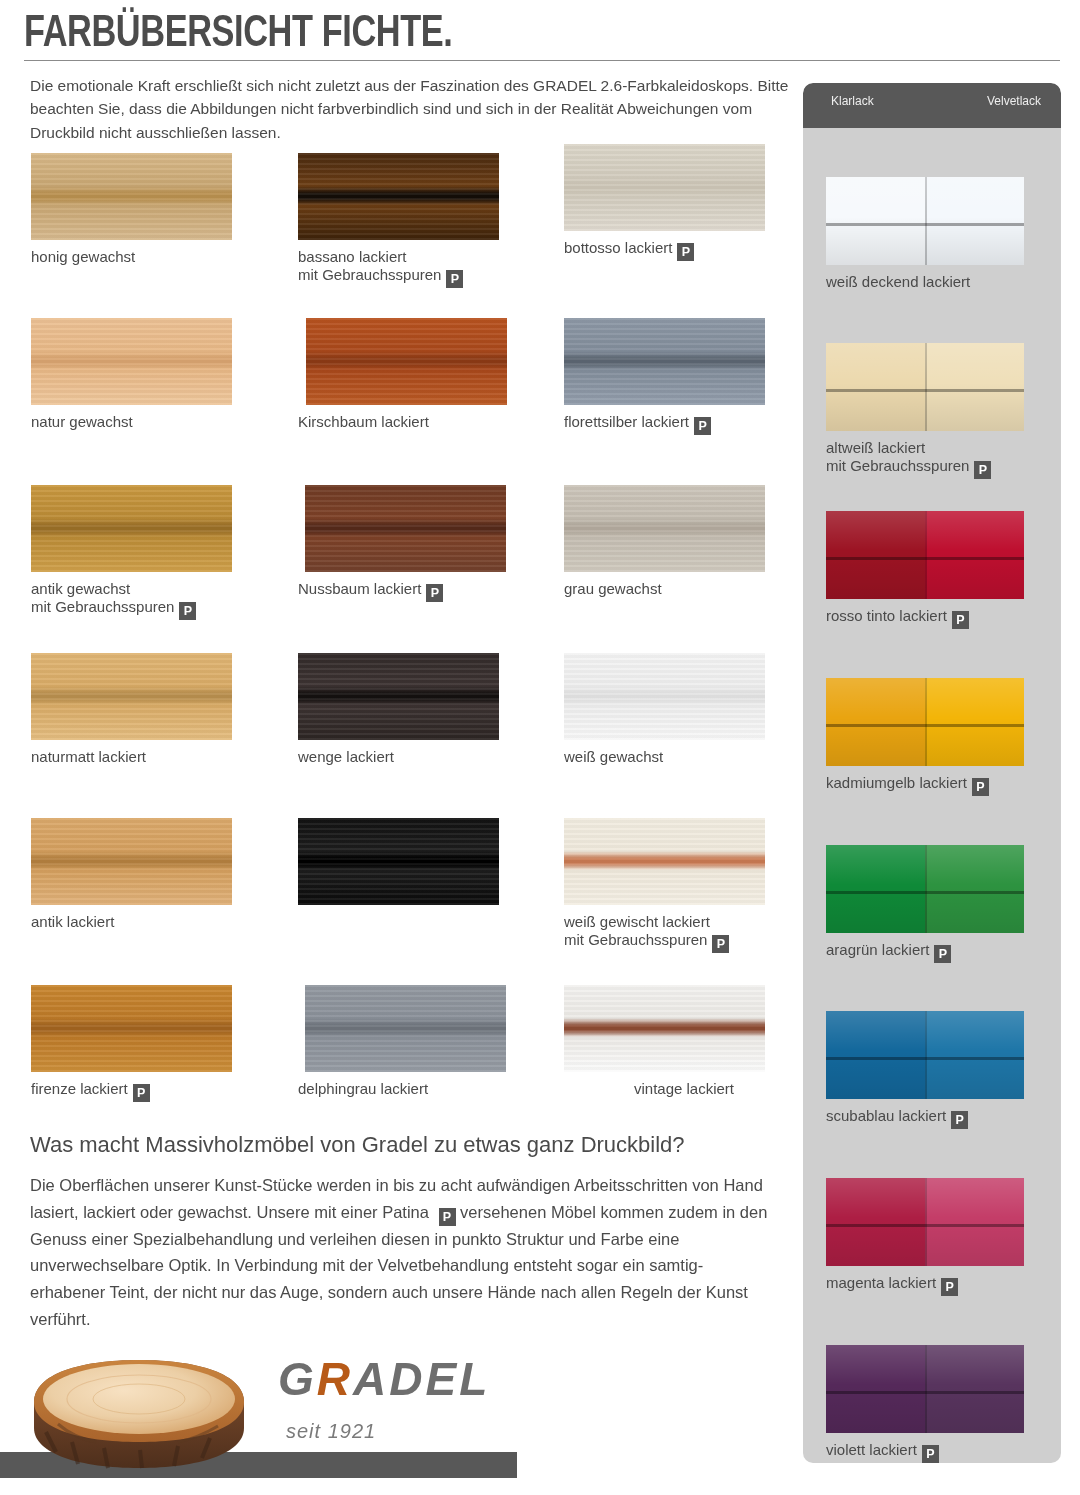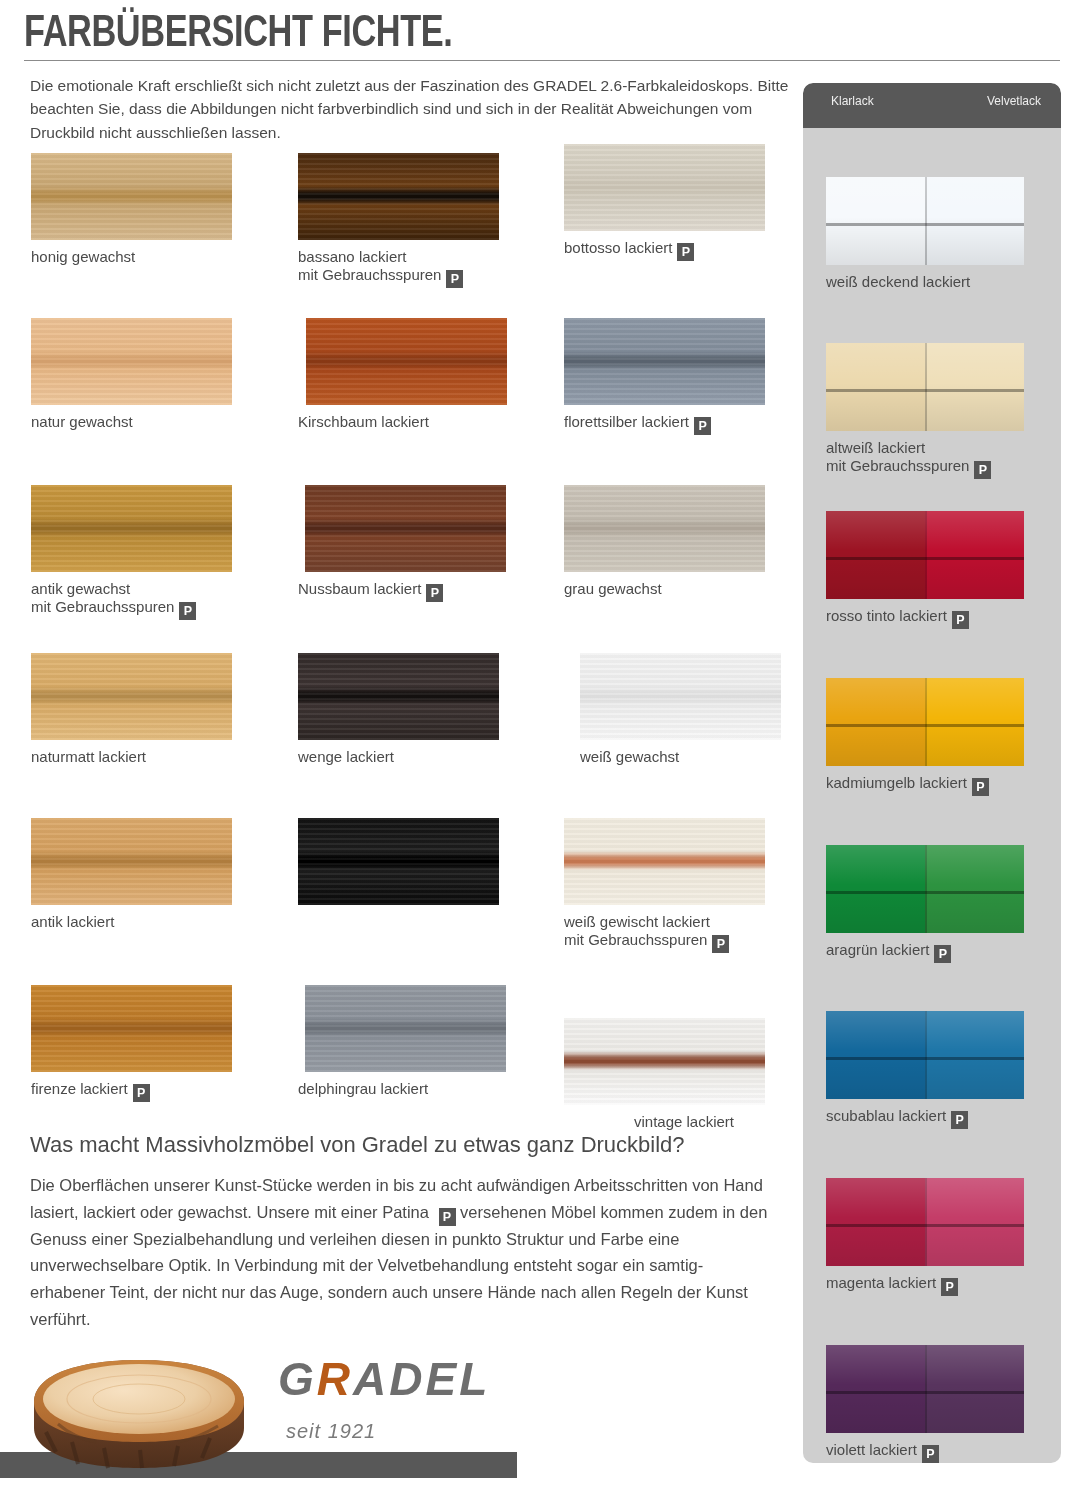--- a/index.html
+++ b/index.html
@@ -206,21 +206,21 @@
       </div>
     </div>
     <div class="swatch-cell" style="left: 298px; top: 653px;">
       <div class="swatch" style="background: linear-gradient(rgb(51, 43, 42) 0%, rgb(60, 50, 49) 38%, rgb(20, 16, 15) 47%, rgb(20, 16, 15) 52%, rgb(60, 50, 49) 60%, rgb(44, 37, 35) 100%);">
         <div style="position: absolute; inset: 0px; opacity: 0.3; background: repeating-linear-gradient(rgba(255, 255, 255, 0.22) 0px, rgba(255, 255, 255, 0.22) 2px, rgba(0, 0, 0, 0.1) 2px, rgba(0, 0, 0, 0.1) 5px);"></div>
       </div>
       <div class="swatch-label">
         <span class="ln">wenge lackiert</span>
       </div>
     </div>
-    <div class="swatch-cell" style="left: 580px; top: 653px;">
+    <div class="swatch-cell" style="left: 564px; top: 653px;">
       <div class="swatch" style="background: linear-gradient(rgb(243, 243, 243) 0%, rgb(238, 238, 238) 38%, rgb(227, 227, 227) 47%, rgb(227, 227, 227) 52%, rgb(238, 238, 238) 60%, rgb(247, 247, 247) 100%);">
         <div style="position: absolute; inset: 0px; opacity: 0.3; background: repeating-linear-gradient(rgba(255, 255, 255, 0.22) 0px, rgba(255, 255, 255, 0.22) 2px, rgba(0, 0, 0, 0.1) 2px, rgba(0, 0, 0, 0.1) 5px);"></div>
       </div>
       <div class="swatch-label">
         <span class="ln">weiß gewachst</span>
       </div>
     </div>
     <div class="swatch-cell" style="left: 31px; top: 818px;">
       <div class="swatch" style="background: linear-gradient(rgb(219, 169, 107) 0%, rgb(212, 159, 94) 38%, rgb(180, 128, 63) 47%, rgb(180, 128, 63) 52%, rgb(212, 159, 94) 60%, rgb(224, 177, 121) 100%);">
         <div style="position: absolute; inset: 0px; opacity: 0.3; background: repeating-linear-gradient(rgba(255, 255, 255, 0.22) 0px, rgba(255, 255, 255, 0.22) 2px, rgba(0, 0, 0, 0.1) 2px, rgba(0, 0, 0, 0.1) 5px);"></div>
@@ -252,21 +252,21 @@
       </div>
     </div>
     <div class="swatch-cell" style="left: 298px; top: 985px; padding-left: 7px;">
       <div class="swatch" style="background: linear-gradient(rgb(146, 152, 160) 0%, rgb(138, 144, 153) 38%, rgb(110, 116, 124) 47%, rgb(110, 116, 124) 52%, rgb(138, 144, 153) 60%, rgb(150, 156, 164) 100%);">
         <div style="position: absolute; inset: 0px; opacity: 0.3; background: repeating-linear-gradient(rgba(255, 255, 255, 0.22) 0px, rgba(255, 255, 255, 0.22) 2px, rgba(0, 0, 0, 0.1) 2px, rgba(0, 0, 0, 0.1) 5px);"></div>
       </div>
       <div class="swatch-label">
         <span class="ln">delphingrau lackiert</span>
       </div>
     </div>
-    <div class="swatch-cell" style="left: 564px; top: 1018px; text-align: center;">
+    <div class="swatch-cell" style="left: 564px; top: 985px; text-align: center;">
       <div class="swatch" style="background: linear-gradient(rgb(242, 241, 239) 0%, rgb(236, 234, 230) 38%, rgb(141, 75, 51) 47%, rgb(141, 75, 51) 52%, rgb(236, 234, 230) 60%, rgb(251, 251, 251) 100%);">
         <div style="position: absolute; inset: 0px; opacity: 0.3; background: repeating-linear-gradient(rgba(255, 255, 255, 0.22) 0px, rgba(255, 255, 255, 0.22) 2px, rgba(0, 0, 0, 0.1) 2px, rgba(0, 0, 0, 0.1) 5px);"></div>
       </div>
       <div class="swatch-label">
         <span class="ln">vintage lackiert</span>
       </div>
     </div>
   </div>
 
 <div id="right-panel">

